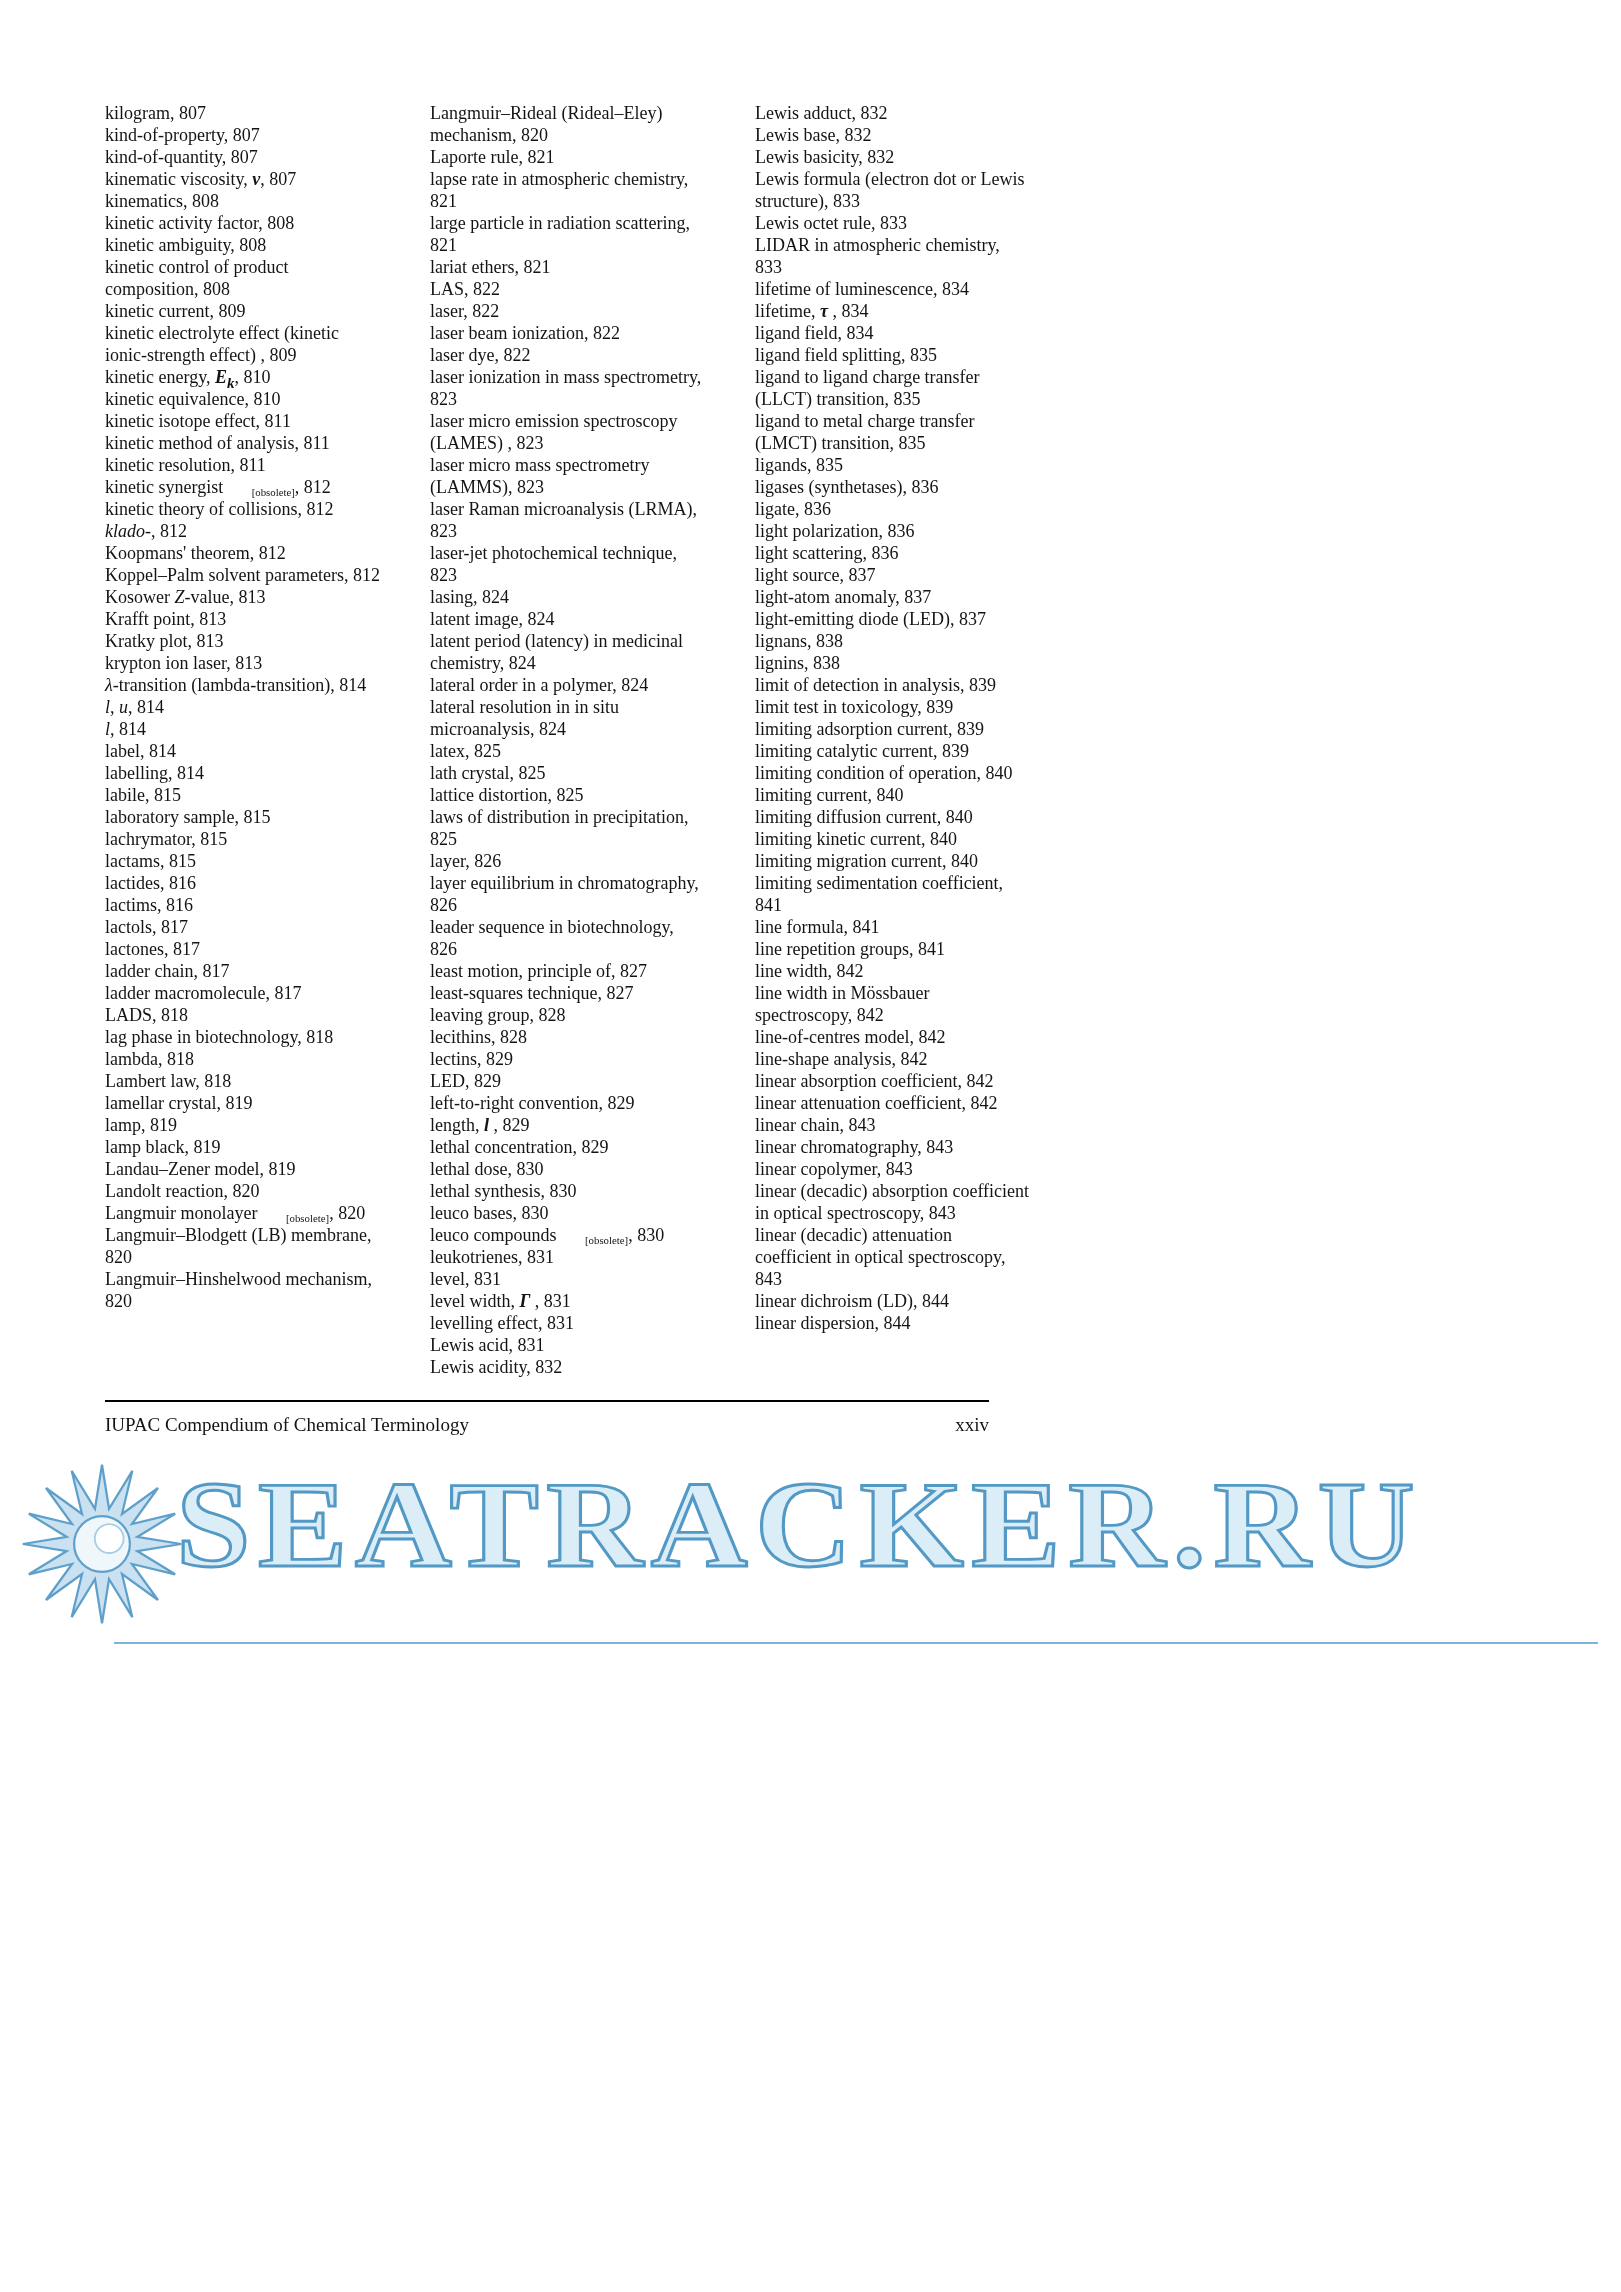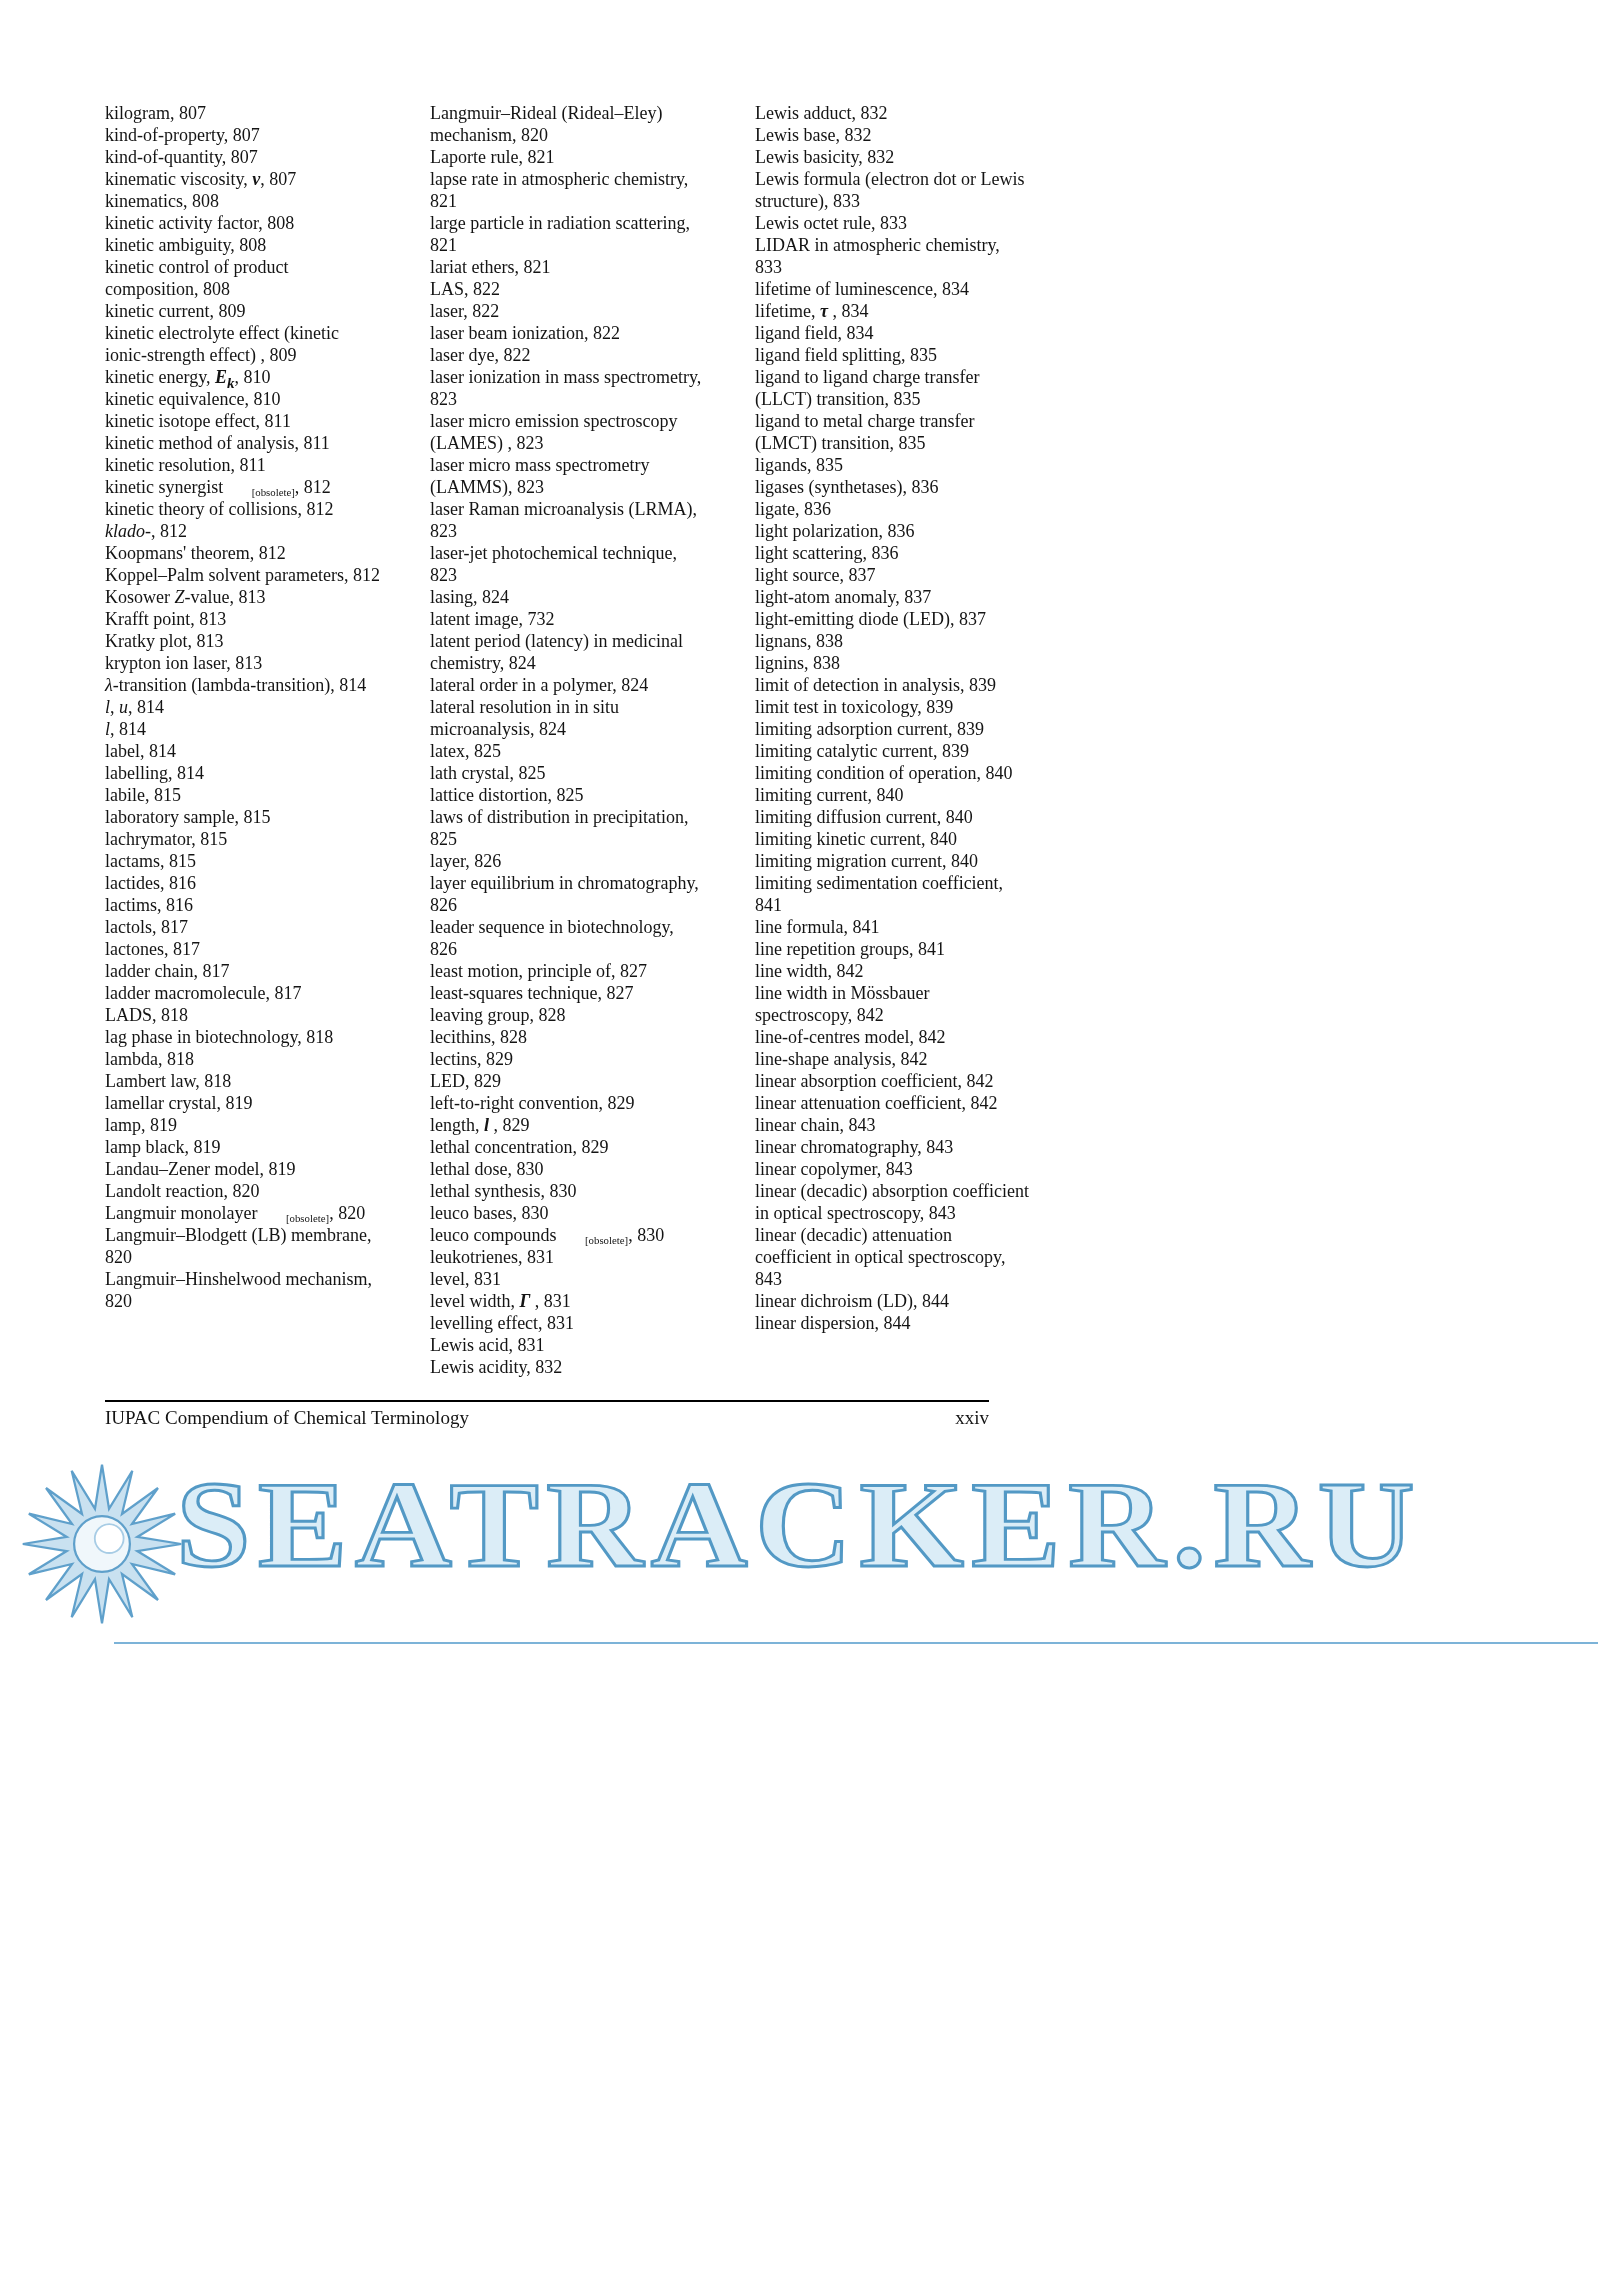--- a/index.html
+++ b/index.html
@@ -38,21 +38,21 @@
     left:105px;top:1400px;
     width:884px;
   }
   .footer-rule{
     border-top:2px solid #000;
     height:0;
   }
   .footer-row{
     display:flex;
     justify-content:space-between;
-    padding-top:5px;
+    padding-top:12px;
     font-size:19px;
   }
   .watermark{
     position:absolute;
     left:11.8px;top:1454px;
     width:1600px;height:192px;
     display:flex;
     align-items:flex-start;
     opacity:0.88;
     pointer-events:none;
@@ -148,21 +148,21 @@
         <div class="entry">LAS, 822</div>
         <div class="entry">laser, 822</div>
         <div class="entry">laser beam ionization, 822</div>
         <div class="entry">laser dye, 822</div>
         <div class="entry">laser ionization in mass spectrometry, 823</div>
         <div class="entry">laser micro emission spectroscopy (LAMES) , 823</div>
         <div class="entry">laser micro mass spectrometry (LAMMS), 823</div>
         <div class="entry">laser Raman microanalysis (LRMA), 823</div>
         <div class="entry">laser-jet photochemical technique, 823</div>
         <div class="entry">lasing, 824</div>
-        <div class="entry">latent image, 732</div>
+        <div class="entry">latent image, 824</div>
         <div class="entry">latent period (latency) in medicinal chemistry, 824</div>
         <div class="entry">lateral order in a polymer, 824</div>
         <div class="entry">lateral resolution in in situ microanalysis, 824</div>
         <div class="entry">latex, 825</div>
         <div class="entry">lath crystal, 825</div>
         <div class="entry">lattice distortion, 825</div>
         <div class="entry">laws of distribution in precipitation, 825</div>
         <div class="entry">layer, 826</div>
         <div class="entry">layer equilibrium in chromatography, 826</div>
         <div class="entry">leader sequence in biotechnology, 826</div>

